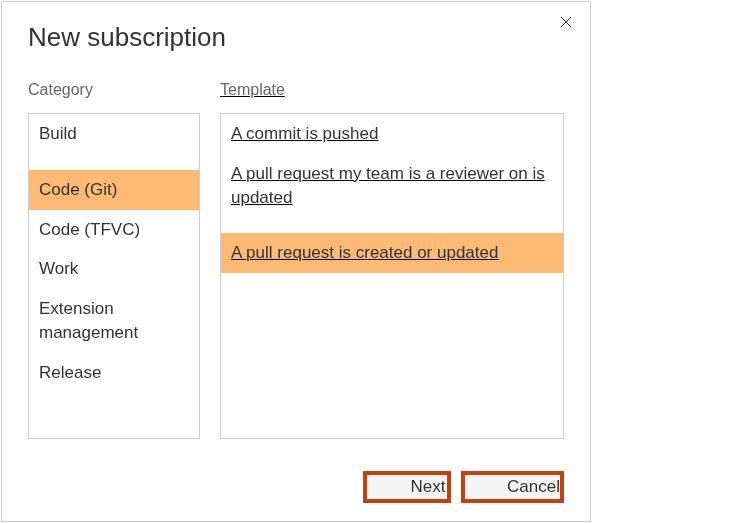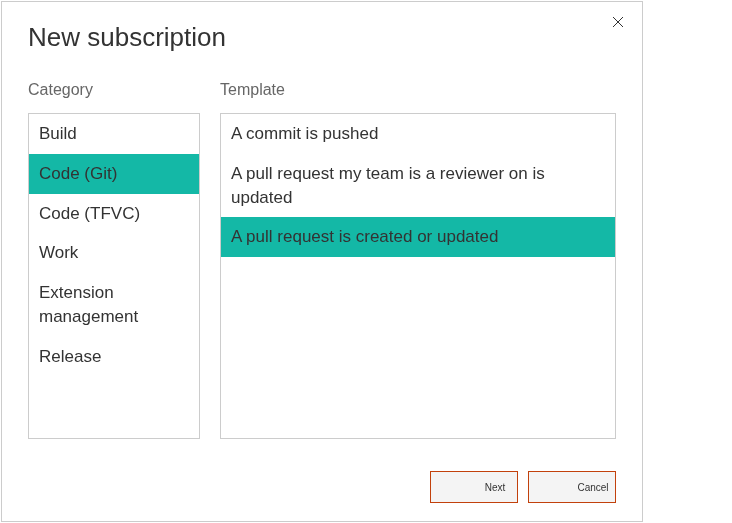--- a/index.html
+++ b/index.html
@@ -9,21 +9,21 @@
     }
     body {
       font-family: "Segoe UI", -apple-system, sans-serif;
       background: #fff;
       width: 732px;
       height: 523px;
       position: relative;
     }
     .dialog {
       border: 1px solid #ccc;
-      width: 642px;
+      width: 590px;
       height: 521px;
       margin: 1px;
       position: relative;
       padding: 20px 26px;
     }
     .close-btn {
       position: absolute;
       top: 12px;
       right: 16px;
       width: 16px;
@@ -46,55 +46,57 @@
     }
     .columns {
       display: flex;
       gap: 20px;
     }
     .col-category {
       width: 172px;
     }
     .col-template {
       flex: 1;
+      text-decoration: underline;
     }
     .col-label {
       font-size: 16px;
       color: #666;
       margin-bottom: 14px;
     }
     .listbox {
       border: 1px solid #ccc;
       height: 326px;
       overflow: auto;
       background: #fff;
     }
     .list-item {
       padding: 8px 10px;
       font-size: 17px;
       color: #333;
       cursor: pointer;
       line-height: 1.4;
     }
     .list-item.selected {
-      background: #14b8a6;
+      background: #fdba74;
+      margin-top: 16px;
     }
     .footer {
       position: absolute;
       bottom: 18px;
       right: 26px;
       display: flex;
       gap: 10px;
     }
     .btn {
       min-width: 88px;
       height: 32px;
-      border: 1px solid #c2410c;
+      border: 4px solid #c2410c;
       background: #f4f4f4;
-      font-size: 10px;
+      font-size: 17px;
       color: #333;
       cursor: pointer;
       display: flex;
       align-items: center;
       justify-content: center;
       padding-left: 42px;
     }
   </style>
 </head>
 <body>

